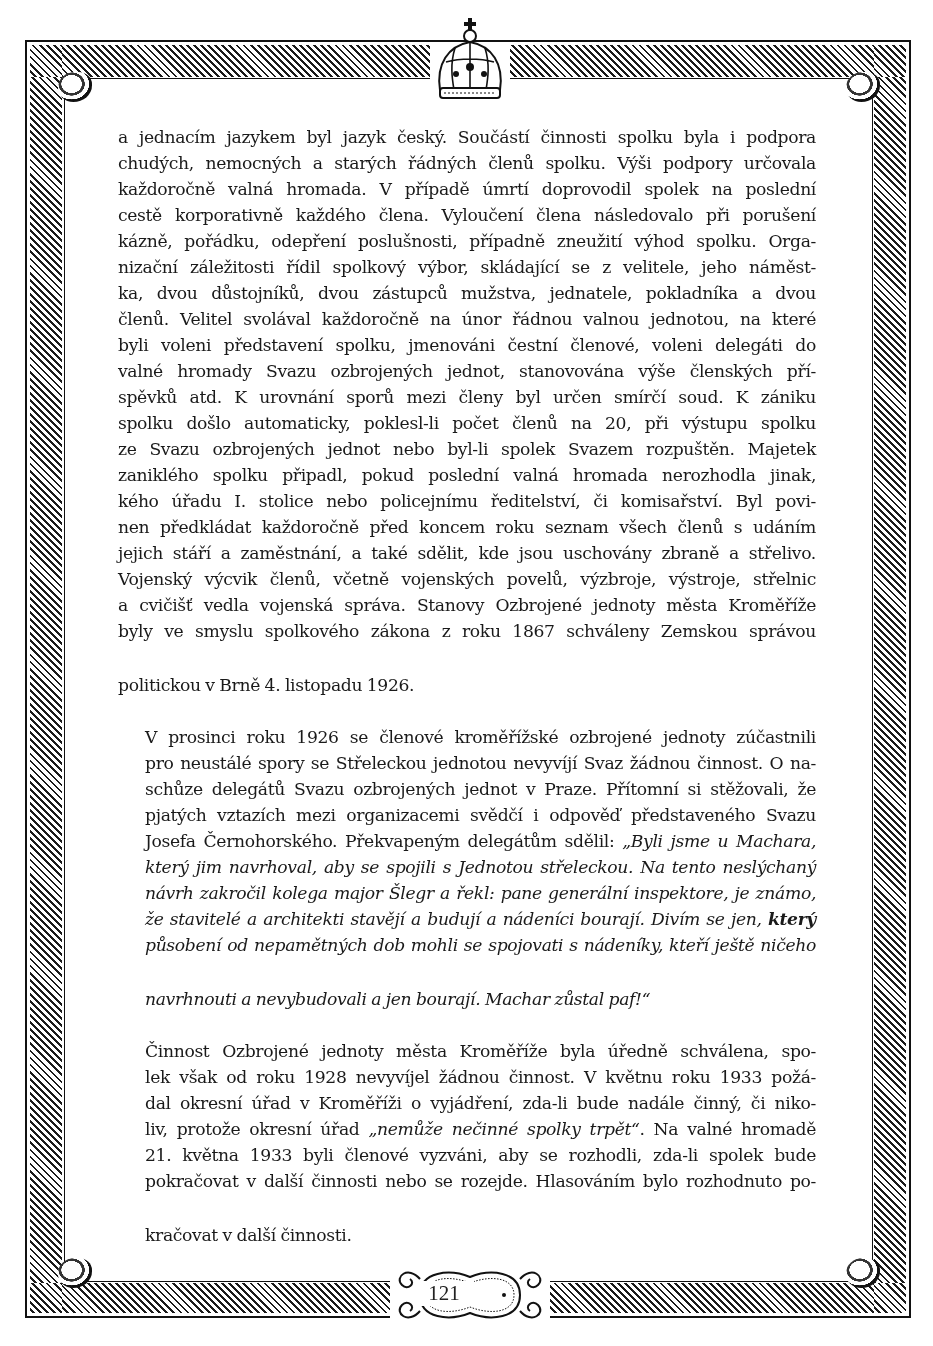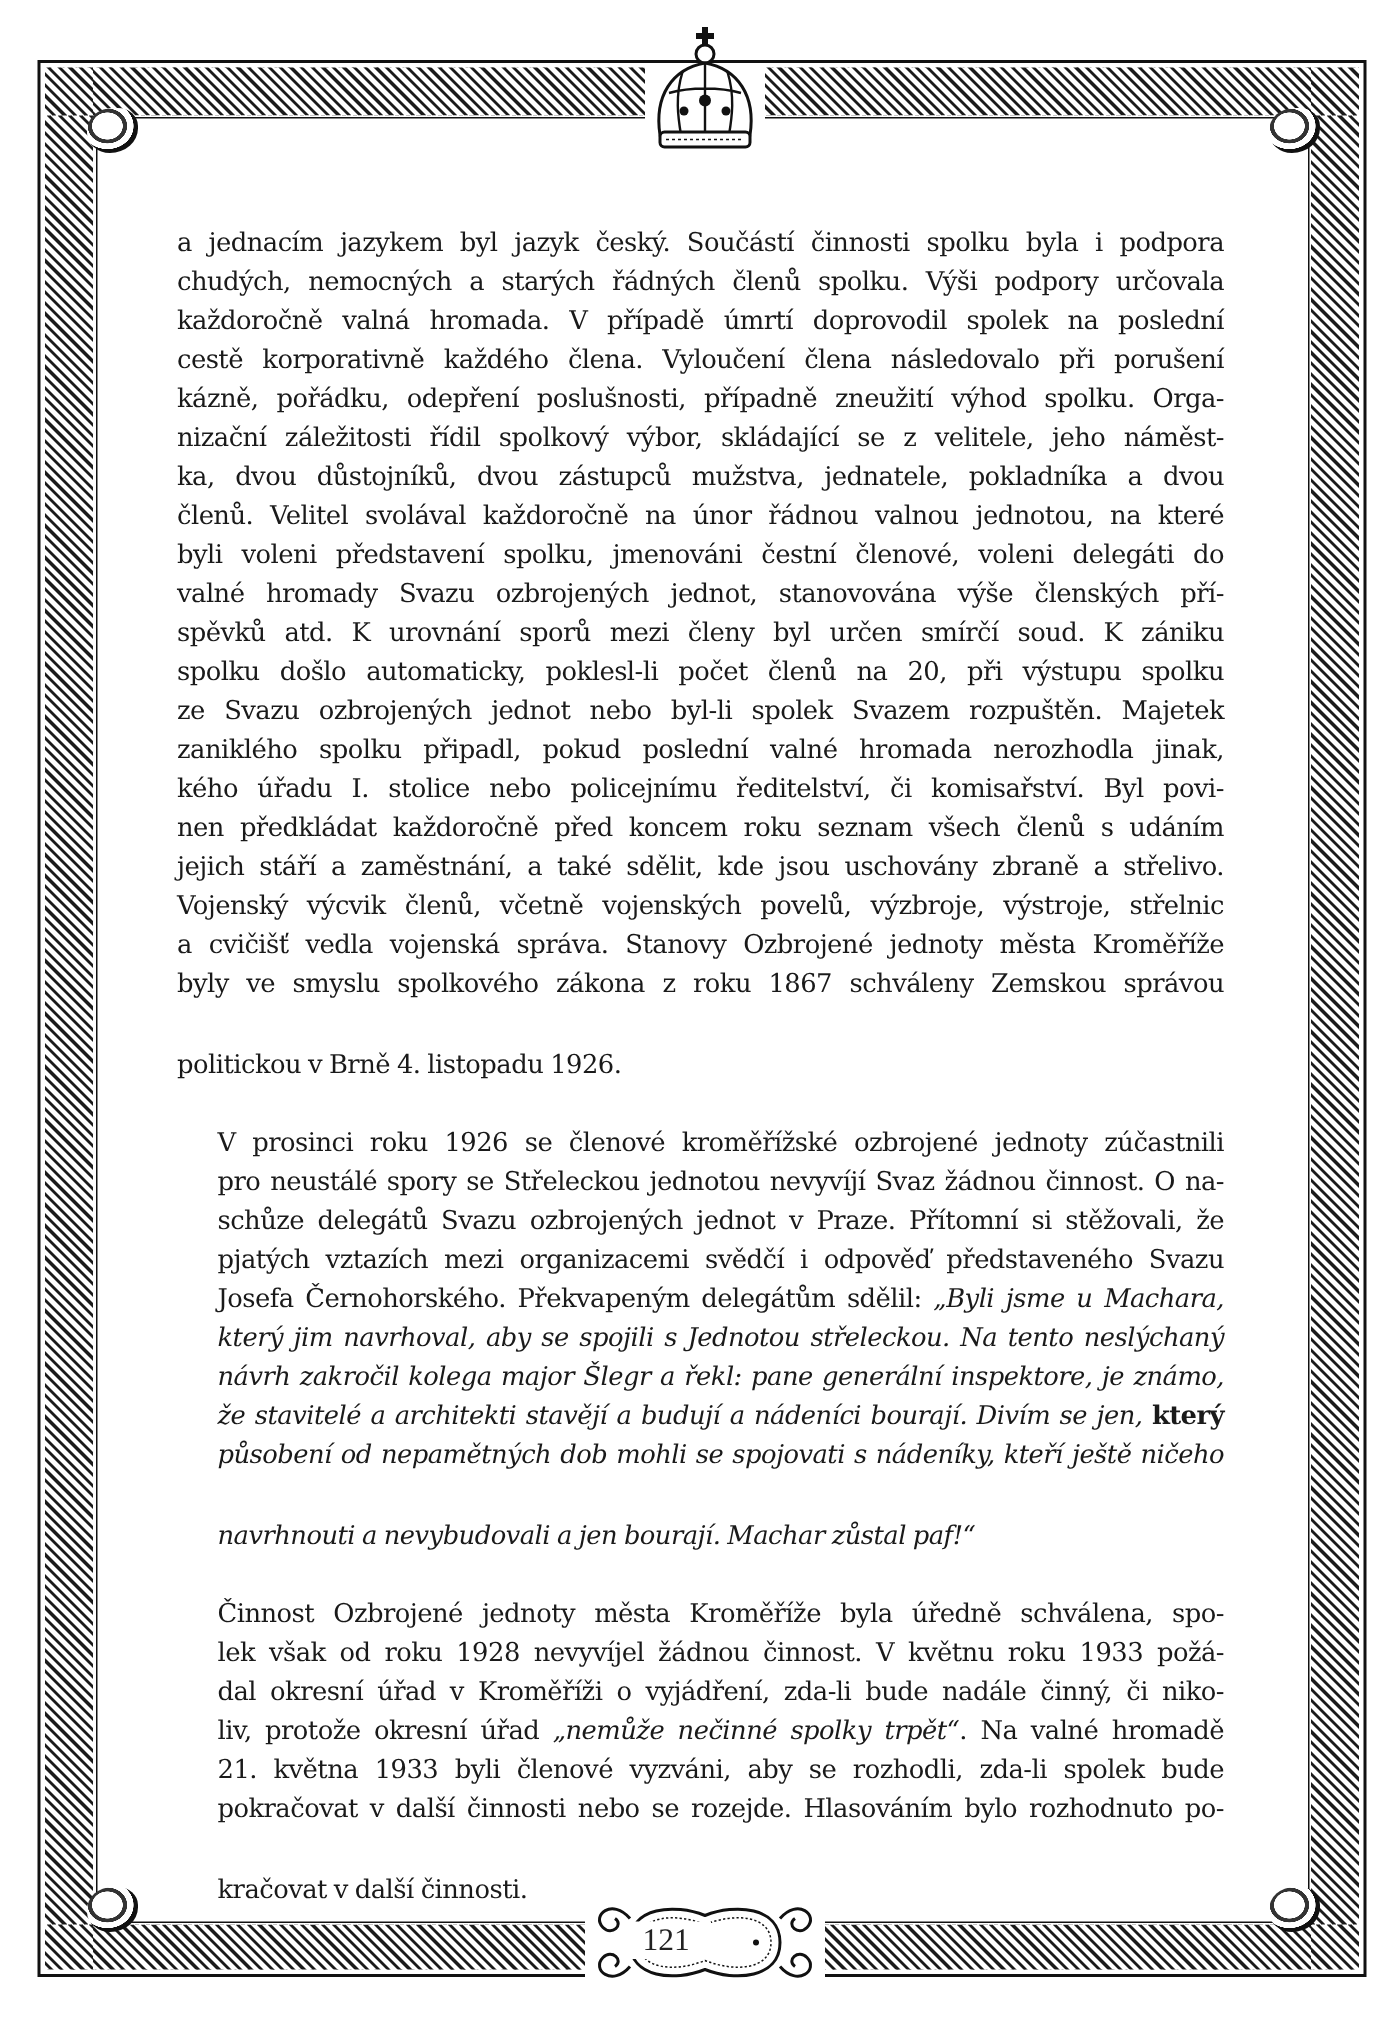--- a/index.html
+++ b/index.html
@@ -43,31 +43,31 @@
     position: absolute; left: 390px; top: 1255px; width: 160px; height: 82px;
   }
   .page-number {
     position: absolute; left: 414px; top: 1281px; width: 60px; text-align: center;
     font-family: "Liberation Serif", serif; font-size: 21px; color: #222;
     background: #fff;
   }
 
   
   .text-block {
-    position: absolute; left: 118px; top: 149px; width: 698px;
+    position: absolute; left: 118px; top: 124px; width: 698px;
     font-family: "DejaVu Serif", serif; font-size: 17.2px; line-height: 26px;
     color: #1a1a1a; text-align: justify; hyphens: manual;
     letter-spacing: -0.35px; word-spacing: -0.5px;
   }
   .text-block p { margin: 0; }
   .text-block p.gap { margin-top: 26px; text-indent: 27px; }
   .line { display: block; text-align: justify; text-align-last: justify; white-space: nowrap; overflow: visible; }
   .line.last { text-align-last: left; margin-top: 28px; }
   .it { font-style: italic; }
-  .bd { font-weight: bold; }
+  .bd { font-weight: bold; font-style: italic; }
 </style>
 </head>
 <body>
 
 <div class="frame-outer"></div>
 <div class="frame-band"></div>
 <div class="frame-inner-line"></div>
 
 <div class="leaf" style="left:58px;top:72px;"></div>
 <div class="leaf" style="left:846px;top:72px;"></div>
@@ -108,21 +108,21 @@
       <span class="line"><span>cestě korporativně každého člena. Vyloučení člena následovalo při porušení</span></span>
       <span class="line"><span>kázně, pořádku, odepření poslušnosti, případně zneužití výhod spolku. Orga-</span></span>
       <span class="line"><span>nizační záležitosti řídil spolkový výbor, skládající se z velitele, jeho náměst-</span></span>
       <span class="line"><span>ka, dvou důstojníků, dvou zástupců mužstva, jednatele, pokladníka a dvou</span></span>
       <span class="line"><span>členů. Velitel svolával každoročně na únor řádnou valnou jednotou, na které</span></span>
       <span class="line"><span>byli voleni představení spolku, jmenováni čestní členové, voleni delegáti do</span></span>
       <span class="line"><span>valné hromady Svazu ozbrojených jednot, stanovována výše členských pří-</span></span>
       <span class="line"><span>spěvků atd. K urovnání sporů mezi členy byl určen smírčí soud. K zániku</span></span>
       <span class="line"><span>spolku došlo automaticky, poklesl-li počet členů na 20, při výstupu spolku</span></span>
       <span class="line"><span>ze Svazu ozbrojených jednot nebo byl-li spolek Svazem rozpuštěn. Majetek</span></span>
-      <span class="line"><span>zaniklého spolku připadl, pokud poslední valné hromada nerozhodla jinak,</span></span>
+      <span class="line"><span>zaniklého spolku připadl, pokud poslední valná hromada nerozhodla jinak,</span></span>
       <span class="line"><span>kého úřadu I. stolice nebo policejnímu ředitelství, či komisařství. Byl povi-</span></span>
       <span class="line"><span>nen předkládat každoročně před koncem roku seznam všech členů s udáním</span></span>
       <span class="line"><span>jejich stáří a zaměstnání, a také sdělit, kde jsou uschovány zbraně a střelivo.</span></span>
       <span class="line"><span>Vojenský výcvik členů, včetně vojenských povelů, výzbroje, výstroje, střelnic</span></span>
       <span class="line"><span>a cvičišť vedla vojenská správa. Stanovy Ozbrojené jednoty města Kroměříže</span></span>
       <span class="line"><span>byly ve smyslu spolkového zákona z roku 1867 schváleny Zemskou správou</span></span>
       <span class="line last"><span>politickou v Brně 4. listopadu 1926.</span></span>
     </p>
     <p class="gap">
       <span class="line" style="text-indent: 27px;"><span>V prosinci roku 1926 se členové kroměřížské ozbrojené jednoty zúčastnili</span></span>

